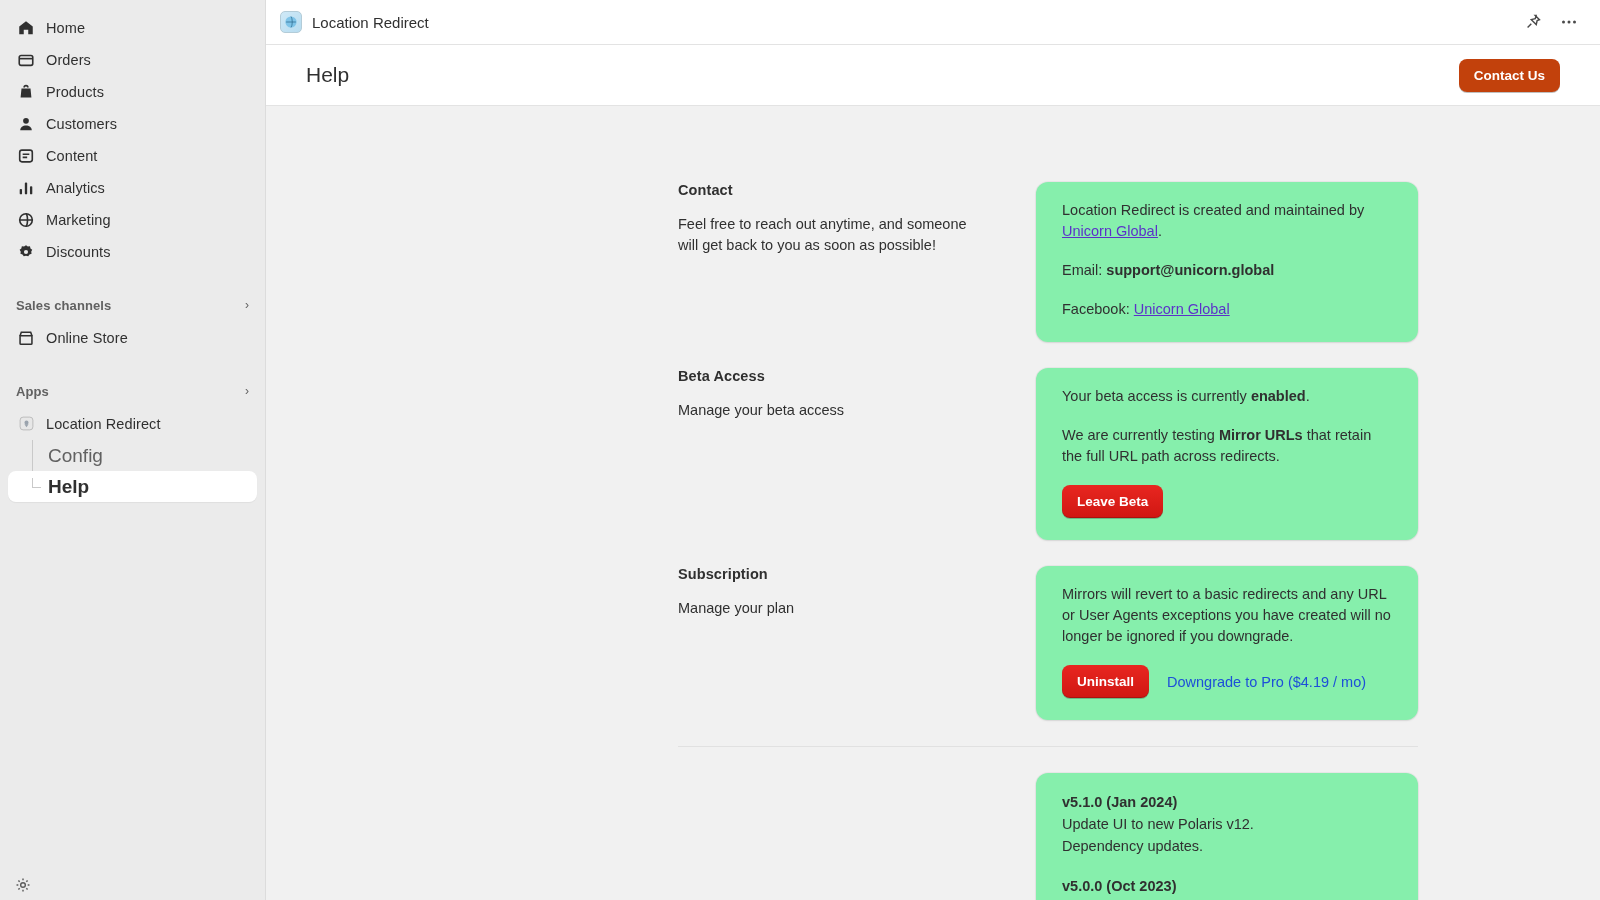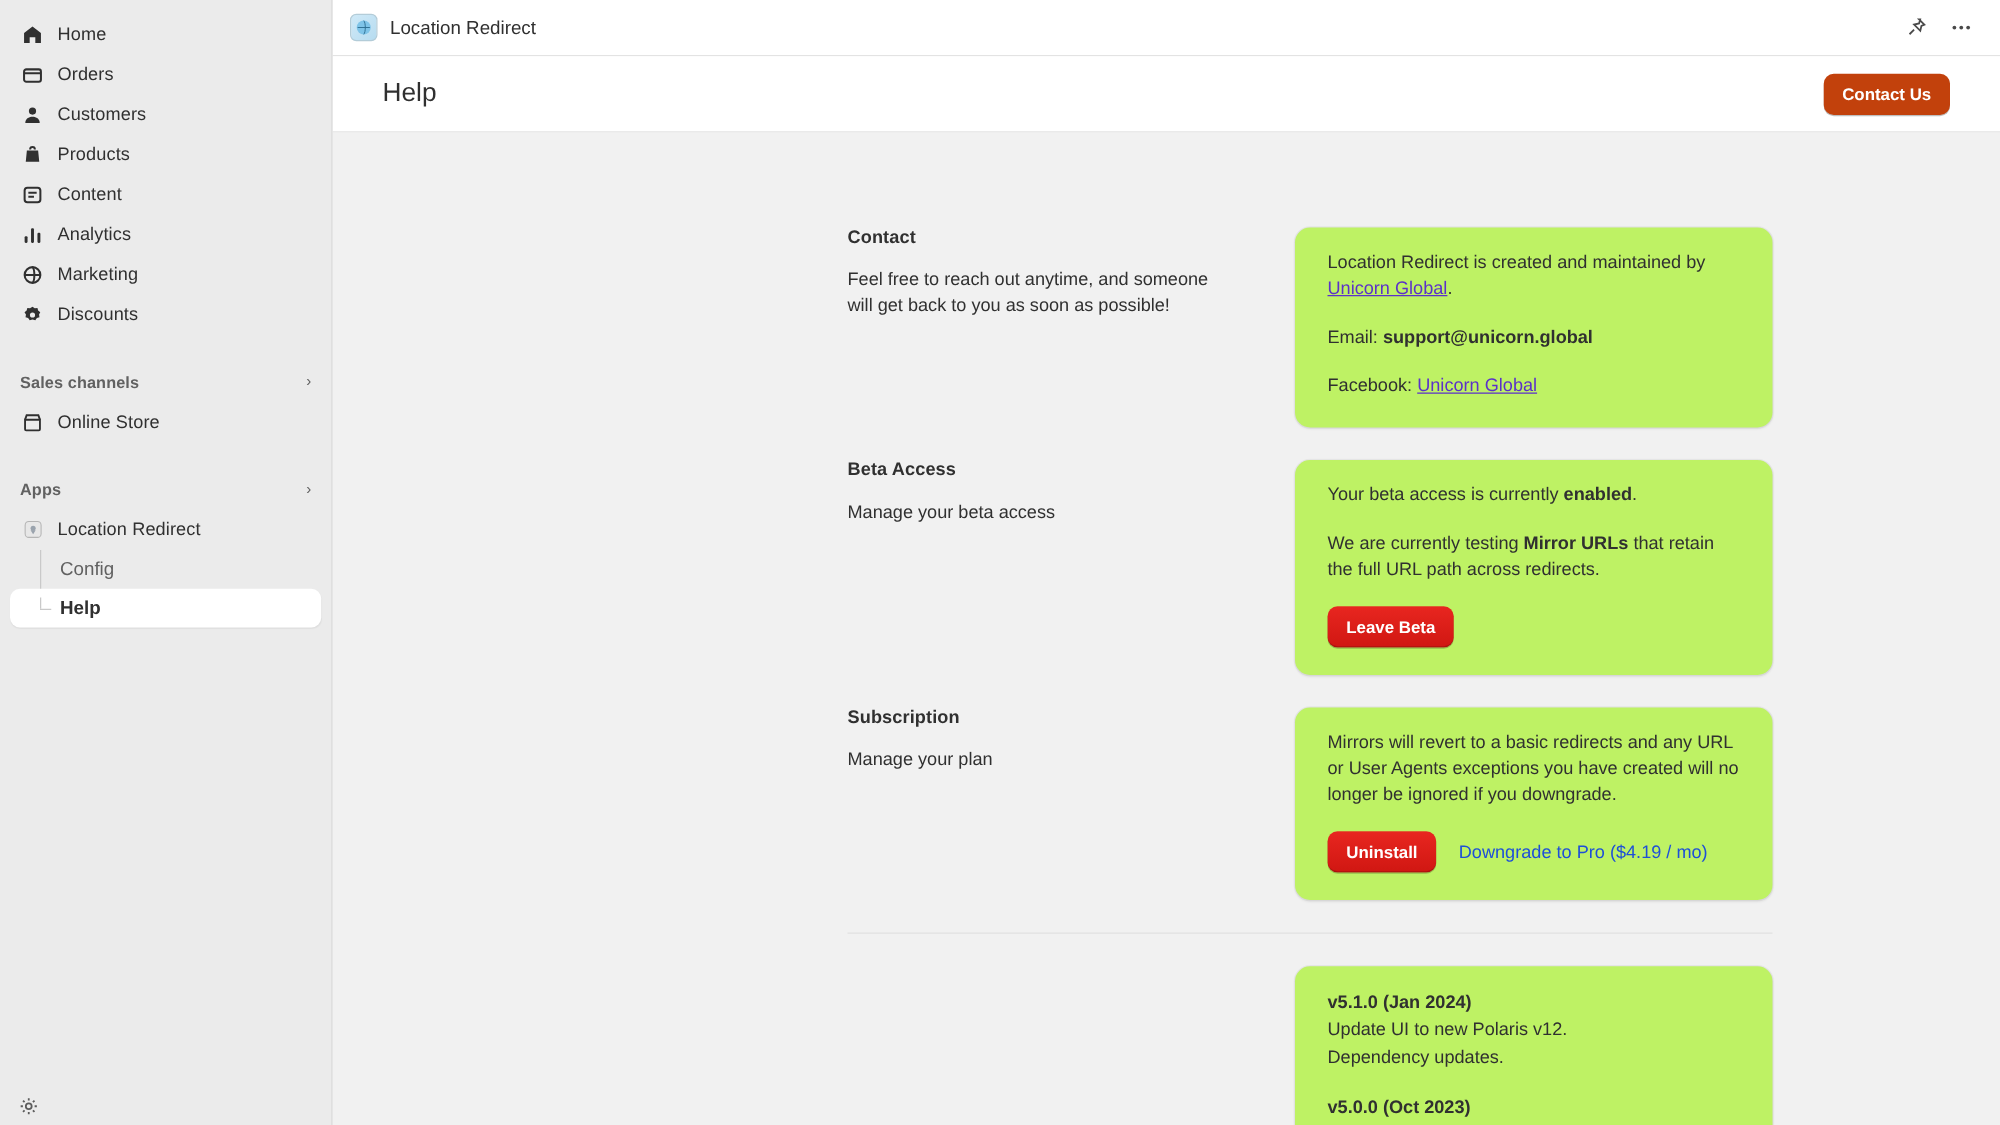--- a/index.html
+++ b/index.html
@@ -64,21 +64,21 @@
   .chev { color: #616161; font-size: 12px; line-height: 1; }
 
   .sub-tree { position: relative; margin-left: 0; }
   .sub-item {
     display: flex;
     align-items: center;
     height: 31px;
     padding: 0 8px 0 40px;
     border-radius: 8px;
     cursor: pointer;
-    font-size: 15px;
+    font-size: 19px;
     color: #616161;
     position: relative;
   }
   .sub-item.active {
     background: #ffffff;
     color: #303030;
     font-weight: 650;
     box-shadow: 0 1px 1px rgba(0,0,0,0.05);
   }
   .tree-line {
@@ -202,21 +202,21 @@
   }
   .sec-desc {
     font-size: 14.5px;
     color: #303030;
     line-height: 21px;
     max-width: 312px;
   }
   .card {
     margin-left: 358px;
     width: 680px;
-    background: #bef264;
+    background: #86efac;
     border-radius: 12px;
     box-shadow: 0 0 0 1px rgba(0,0,0,0.04), 0 1px 2px rgba(0,0,0,0.08);
     padding: 18px 26px 22px 26px;
   }
   .card p {
     font-size: 14.5px;
     color: #303030;
     line-height: 21px;
     margin-bottom: 18px;
   }
@@ -289,34 +289,34 @@
             <rect x="2.5" y="5" width="15" height="11" rx="2"></rect>
             <path d="M2.5 8.5h15"></path>
           </svg>
       </span>
       <span class="label">Orders</span>
     </div>
 
     <div class="nav-item">
       <span class="nav-icon">
         <svg width="18" height="18" viewBox="0 0 20 20" fill="#303030">
+            <path d="M5 6h10l1 10H4L5 6zm2-1a3 3 0 0 1 6 0h-1.8a1.2 1.2 0 0 0-2.4 0H7z"></path>
+          </svg>
+      </span>
+      <span class="label">Products</span>
+    </div>
+
+    <div class="nav-item">
+      <span class="nav-icon">
+        <svg width="18" height="18" viewBox="0 0 20 20" fill="#303030">
             <circle cx="10" cy="6.5" r="3.2"></circle>
             <path d="M3.6 17c0-3.4 2.9-5.4 6.4-5.4s6.4 2 6.4 5.4H3.6z"></path>
           </svg>
       </span>
       <span class="label">Customers</span>
-    </div>
-
-    <div class="nav-item">
-      <span class="nav-icon">
-        <svg width="18" height="18" viewBox="0 0 20 20" fill="#303030">
-            <path d="M5 6h10l1 10H4L5 6zm2-1a3 3 0 0 1 6 0h-1.8a1.2 1.2 0 0 0-2.4 0H7z"></path>
-          </svg>
-      </span>
-      <span class="label">Products</span>
     </div>
 
     <div class="nav-item">
       <span class="nav-icon">
         <svg width="18" height="18" viewBox="0 0 20 20" fill="none" stroke="#303030" stroke-width="1.8">
             <rect x="3" y="3.5" width="14" height="13" rx="2.5"></rect>
             <path d="M6.3 8h7.4M6.3 11.5h5"></path>
           </svg>
       </span>
       <span class="label">Content</span>

